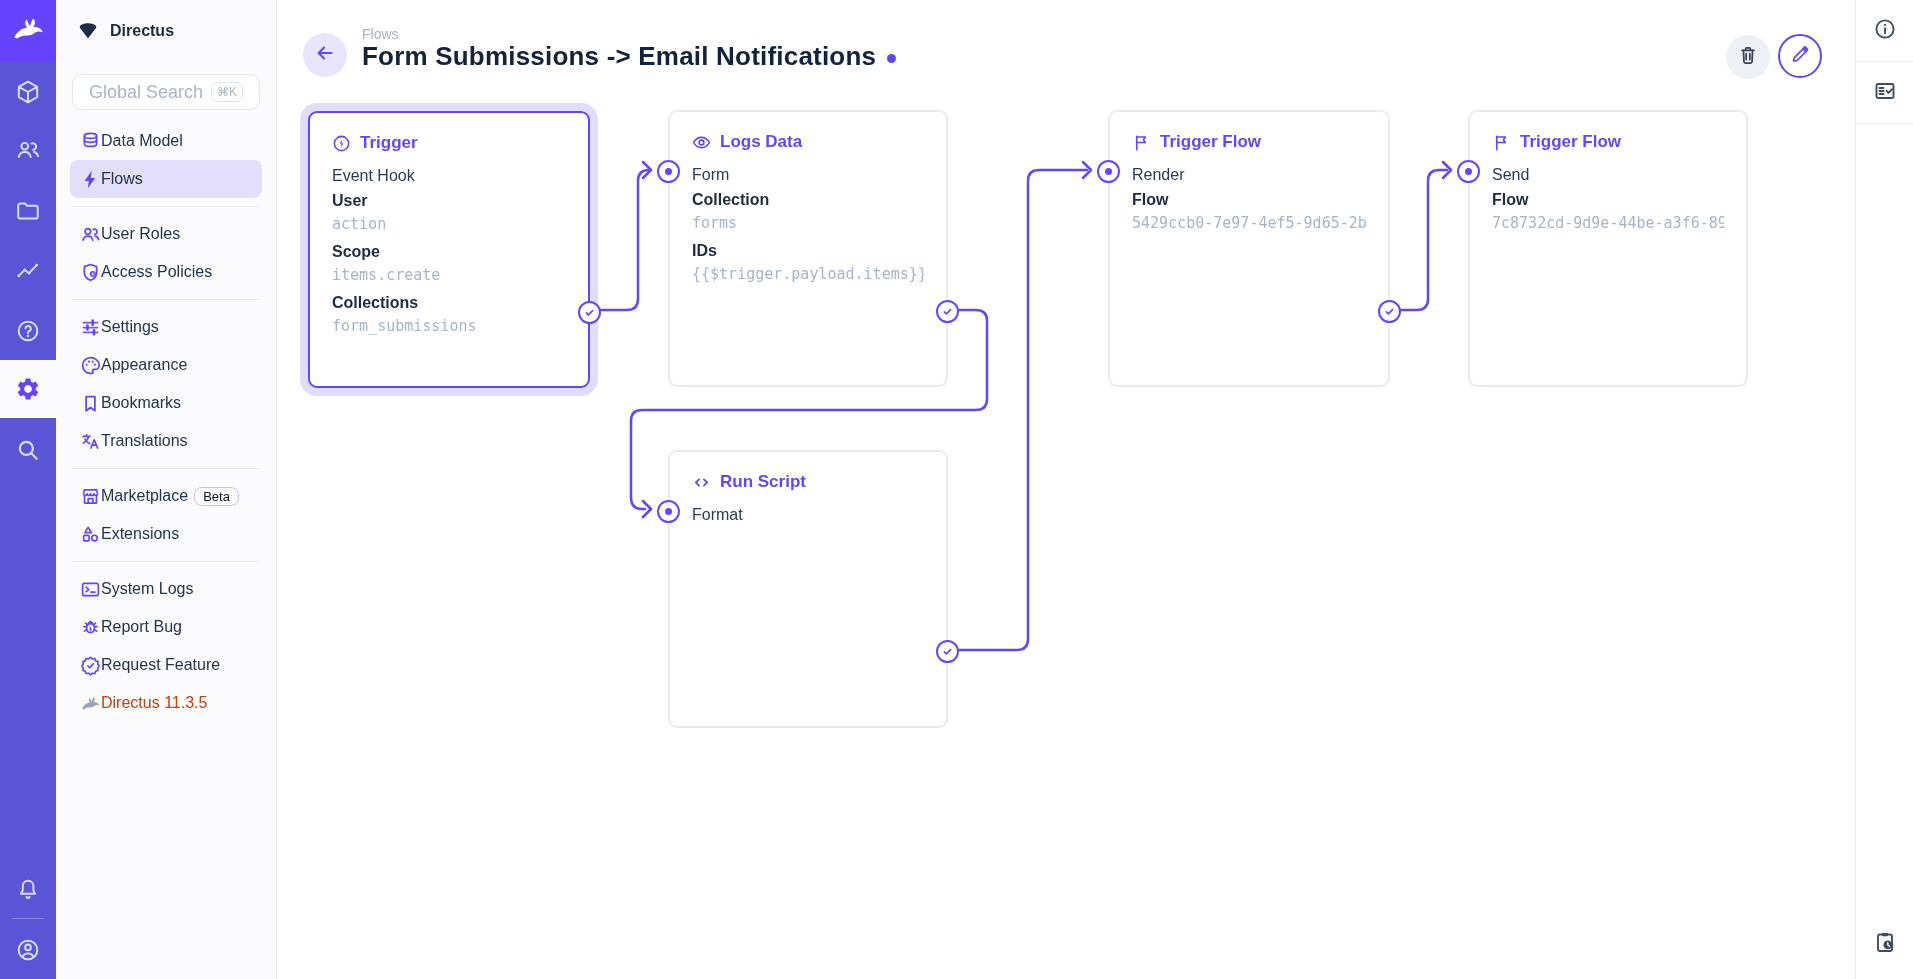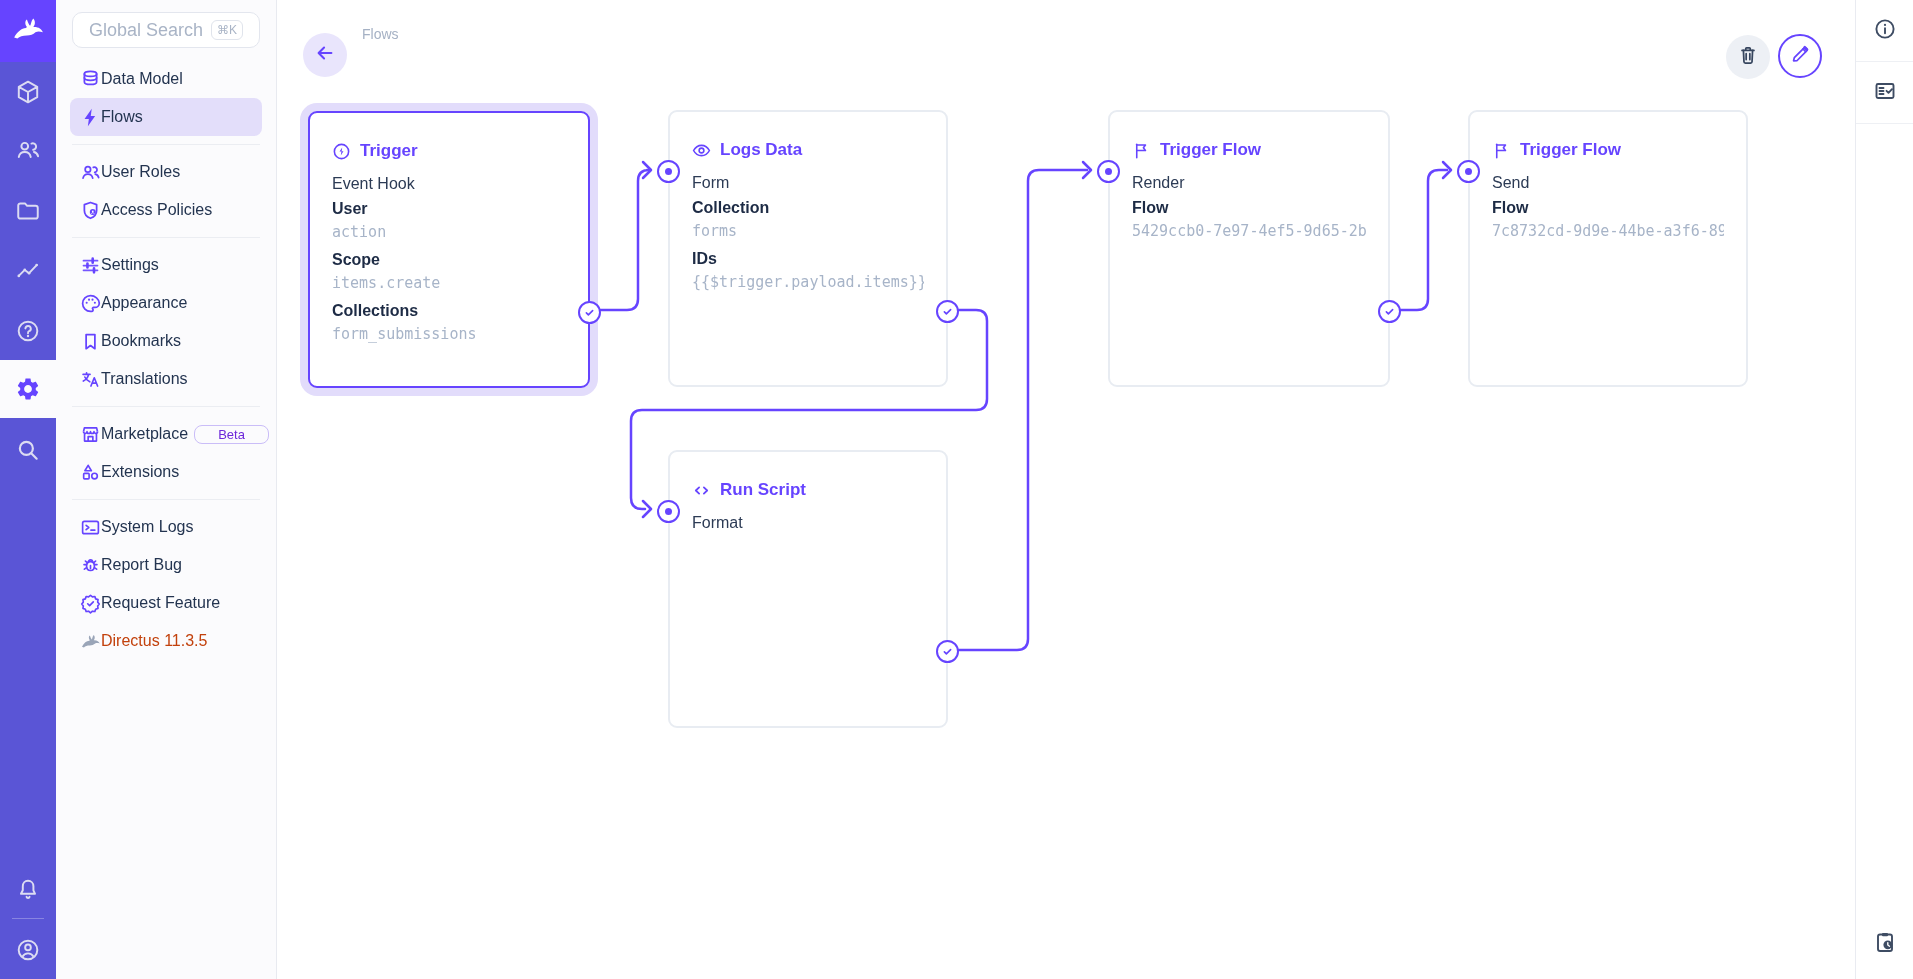--- a/index.html
+++ b/index.html
@@ -22,38 +22,38 @@
   .proj-name { font-size:16px; font-weight:700; color:#1d2b45; }
   .gsearch { margin:12px 2px 12px 2px; height:36px; border:1px solid #e3e6ee; background:#fff; border-radius:10px; display:flex; align-items:center; justify-content:center; gap:8px; }
   .gsearch .ph { color:#a9b4c6; font-size:18px; }
   .gsearch .kbd { border:1px solid #e0e4ec; border-radius:6px; color:#a9b4c6; font-size:12px; padding:2px 5px; }
   .nav-item { display:flex; align-items:center; height:38px; border-radius:8px; padding:0 10px; cursor:pointer; }
   .nav-item .ic { width:21px; height:21px; color:#6644ff; flex:0 0 21px; }
   .nav-item .ic svg { width:21px; height:21px; display:block; }
   .nav-item .lbl { font-size:16px; color:#233450; font-weight:500; white-space:nowrap; }
   .nav-item.active { background:#e3defa; }
   .nav-divider { height:1px; background:#ebedf2; margin:8px 2px; }
-  .badge { border:1px solid #cabdf8; color:#6d28d9; font-size:13px; border-radius:8px; padding:1px 23px; margin-left:6px; }
+  .badge { border:1px solid #cabdf8; color:#0f172a; font-size:13px; border-radius:8px; padding:1px 8px; margin-left:6px; }
   .nav-item.version .ic { color:#9aa5b8; }
   .nav-item.version .lbl { color:#c2410c; }
 
   
   .main { position:relative; flex:1 1 auto; height:100%; background:#fff; }
   .back-btn { position:absolute; left:26px; top:33px; width:44px; height:44px; border-radius:50%; background:#e9e5fc; display:flex; align-items:center; justify-content:center; color:#6644ff; cursor:pointer; }
   .crumb { position:absolute; left:85px; top:26px; font-size:14px; color:#a5b1c4; }
   .page-title-row { position:absolute; left:85px; top:41px; display:flex; align-items:center; gap:11px; }
   .page-title { font-size:26px; font-weight:700; color:#14233d; letter-spacing:.2px; }
   .title-dot { width:9px; height:9px; border-radius:50%; background:#6644ff; margin-top:4px; }
   .hbtn { position:absolute; width:44px; height:44px; border-radius:50%; display:flex; align-items:center; justify-content:center; cursor:pointer; }
   .hbtn.trash { left:1449px; top:35px; background:#edf0f5; color:#36455e; }
   .hbtn.edit { left:1501px; top:34px; background:#fff; border:2px solid #6644ff; color:#6644ff; }
 
   
   .wires { position:absolute; left:0; top:0; width:1578px; height:979px; z-index:1; pointer-events:none; }
-  .panel { position:absolute; width:280px; height:277px; background:#fff; border:2px solid #e8ecf2; border-radius:9px; padding:12px 22px; z-index:2; }
+  .panel { position:absolute; width:280px; height:277px; background:#fff; border:2px solid #e8ecf2; border-radius:9px; padding:4px 22px; z-index:2; }
   .halo { position:absolute; left:23px; top:103px; width:298px; height:293px; background:#e2dcfb; border-radius:17px; z-index:2; }
   .panel.trigger { position:absolute; left:8px; top:8px; width:282px; height:277px; border:2px solid #6644ff; }
   .p-title { display:flex; align-items:center; gap:9px; margin-top:14px; height:24px; color:#6644ff; font-size:17px; font-weight:700; }
   .p-title .p-ic { width:19px; height:19px; } .p-title .p-ic svg { width:19px; height:19px; display:block; }
   .p-name { margin-top:9px; height:24px; line-height:24px; font-size:16px; color:#2c3b55; }
   .f-label { margin-top:1px; height:24px; line-height:24px; font-size:16px; font-weight:700; color:#1d2b45; }
   .f-label ~ .f-label { margin-top:5px; }
   .f-value { height:22px; line-height:22px; font-size:15px; color:#a7b4c8; font-family:"DejaVu Sans Mono",monospace; white-space:nowrap; overflow:hidden; }
   .status-bar { position:absolute; left:0; bottom:0; width:100%; height:33px; border-top:1px solid #eef1f5; display:flex; align-items:center; gap:10px; padding-left:22px; font-size:16px; color:#2c3b55; }
   .status-dot { width:10px; height:10px; border-radius:50%; background:#6644ff; }
@@ -140,20 +140,28 @@
     <span class="m-ic" style="top:937px">
       <svg viewBox="0 0 24 24" fill="none" stroke="currentColor" stroke-width="1.8">
           <circle cx="12" cy="12" r="8.6"></circle>
           <circle cx="12" cy="9.6" r="2.6"></circle>
           <path d="M6.8 18.3c1.2-2.2 3.1-3.2 5.2-3.2s4 1 5.2 3.2"></path>
         </svg>
     </span>
   </aside>
 
   <aside class="nav-sidebar">
+    <div class="proj-header">
+      <span>
+        <svg width="24" height="24" viewBox="0 0 24 24" fill="#1f2c47">
+            <path d="M12 21.5 4.2 11.2c-1-1.4-.3-2.9 1.6-3.6C8 6.8 10 6.3 12 6.3s4 .5 6.2 1.3c1.9.7 2.6 2.2 1.6 3.6Z"></path>
+          </svg>
+      </span>
+      <span class="proj-name">Directus</span>
+    </div>
     <div class="gsearch">
       <span class="ph">Global Search</span>
       <span class="kbd">⌘K</span>
     </div>
 
     <div class="nav-item">
       <span class="ic">
           <svg viewBox="0 0 24 24" fill="none" stroke="currentColor" stroke-width="2" stroke-linecap="round">
             <ellipse cx="12" cy="5.6" rx="7" ry="2.8"></ellipse>
             <path d="M5 5.6v4.4c0 1.6 3.1 2.9 7 2.9s7-1.3 7-2.9V5.6"></path>
@@ -299,20 +307,24 @@
     </div>
   </aside>
 
   <main class="main">
     <div class="back-btn">
       <span><svg width="22" height="22" viewBox="0 0 24 24" fill="none" stroke="currentColor" stroke-width="2.2" stroke-linecap="round" stroke-linejoin="round">
             <path d="M11 6l-6 6 6 6M5.5 12H19"></path>
           </svg></span>
     </div>
     <div class="crumb">Flows</div>
+    <div class="page-title-row">
+      <span class="page-title">Form Submissions -&gt; Email Notifications</span>
+      <span class="title-dot"></span>
+    </div>
     <div class="hbtn trash">
       <span><svg width="22" height="22" viewBox="0 0 24 24" fill="none" stroke="currentColor" stroke-width="1.9" stroke-linecap="round" stroke-linejoin="round">
             <path d="M5.5 7h13M9.5 7V5.3a1 1 0 0 1 1-1h3a1 1 0 0 1 1 1V7"></path>
             <path d="M7 7l.6 12.4a1.5 1.5 0 0 0 1.5 1.4h5.8a1.5 1.5 0 0 0 1.5-1.4L17 7"></path>
             <path d="M10 10.5v6.5M14 10.5v6.5"></path>
           </svg></span>
     </div>
     <div class="hbtn edit">
       <span><svg width="22" height="22" viewBox="0 0 24 24" fill="none" stroke="currentColor" stroke-width="1.9" stroke-linecap="round" stroke-linejoin="round">
             <path d="m5 19.4.8-3.4L16.2 5.6a1.7 1.7 0 0 1 2.4 0l.7.7a1.7 1.7 0 0 1 0 2.4L8.9 19.1 5 19.4Z"></path>

